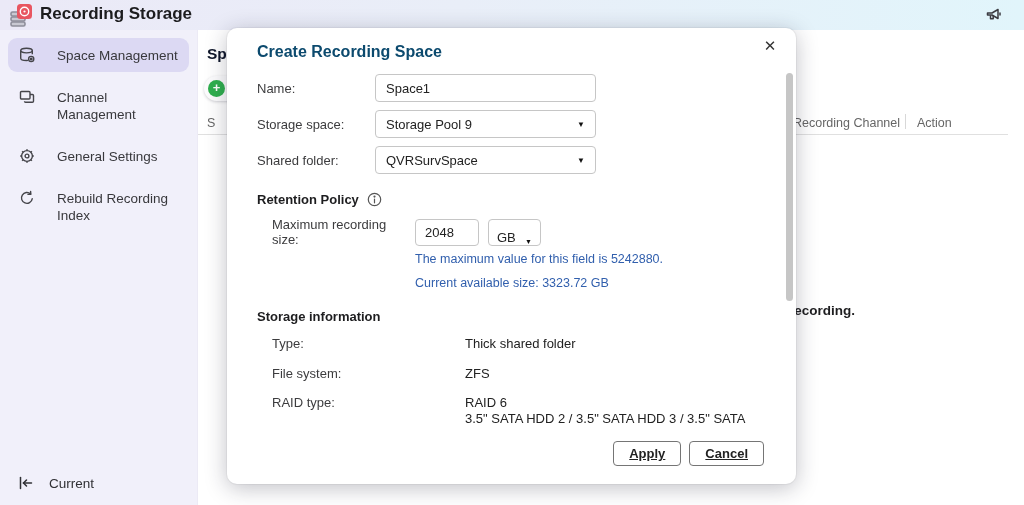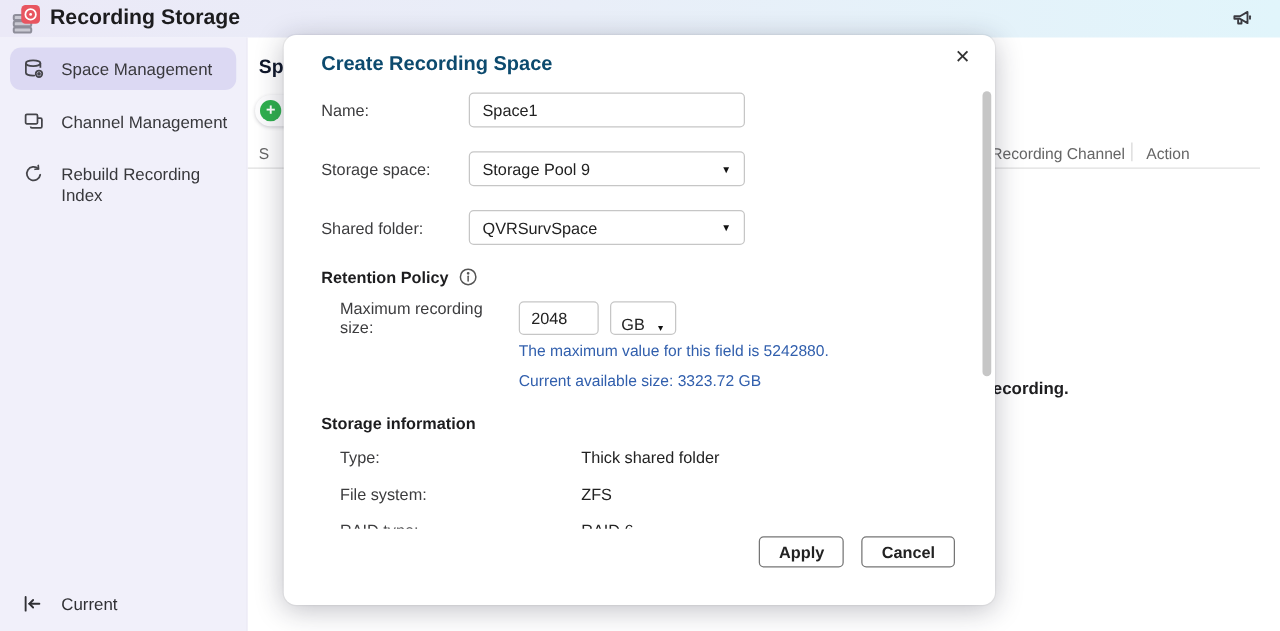--- a/index.html
+++ b/index.html
@@ -20,21 +20,21 @@
   .app-icon { position:absolute; left:8px; top:2px; width:26px; height:26px; }
   .app-title { position:absolute; left:40px; top:4px; font-size:17px; font-weight:bold; color:#1c1c1e; }
   .megaphone { position:absolute; right:20px; top:5px; width:20px; height:20px; }
 
   
   .sidebar {
     position:absolute; left:0; top:30px; width:198px; height:475px;
     background:#f1f0fa; z-index:2; border-right:1px solid #eceaf5;
   }
   .nav-item {
-    display:flex; align-items:flex-start; gap:13px;
+    display:flex; align-items:flex-start; gap:21px;
     margin:8px 8px 0 8px; padding:8px 6px 8px 10px;
     border-radius:9px; font-size:13.5px; color:#38383c; cursor:default;
   }
   .nav-item .ico { flex:0 0 18px; width:18px; height:18px; margin-top:0px; }
   .nav-item.selected { background:#dcd9f3; }
   .nav-item .lbl { line-height:17px; padding-top:1px; }
   .collapse {
     position:absolute; left:18px; bottom:14px; display:flex; align-items:center; gap:15px;
     font-size:13.5px; color:#303034;
   }
@@ -66,21 +66,21 @@
   }
   .modal-body { position:absolute; left:0; top:0; right:0; height:395px; overflow:hidden; padding:12px 30px 0 30px; }
   .modal-title { font-size:16px; font-weight:bold; color:#0c4a6e; line-height:24px; }
   .close-btn {
     position:absolute; right:15px; top:7px; width:22px; height:22px;
     font-size:15px; color:#333; text-align:center; line-height:22px; cursor:pointer; z-index:12;
   }
   .frow { display:flex; align-items:center; }
   .frow .flabel { width:118px; font-size:13px; color:#3c3c3e; }
   .row-name { margin-top:10px; }
-  .row-std  { margin-top:19px; }
+  .row-std  { margin-top:8px; }
   .tinput {
     width:221px; height:28px; border:1px solid #c6c6c6; border-radius:4px;
     padding:0 10px; font-size:13px; color:#222; font-family:"Liberation Sans",sans-serif; background:#fff; outline:none;
   }
   .selbox {
     width:221px; height:28px; border:1px solid #c6c6c6; border-radius:4px;
     display:flex; align-items:center; padding:0 10px; font-size:13px; color:#222; background:#fff; cursor:pointer;
   }
   .selbox .caret { margin-left:auto; font-size:8px; color:#111; }
   .sect-heading { display:flex; align-items:flex-start; gap:8px; margin-top:18px; font-size:13px; font-weight:bold; color:#1d1d1f; line-height:16px; }
@@ -100,21 +100,21 @@
   .hint1 { margin-top:5px; }
   .hint2 { margin-top:9px; }
   .inforow { display:flex; font-size:13px; color:#3c3c3e; line-height:15px; }
   .inforow .ilabel { width:193px; margin-left:15px; color:#3c3c3e; }
   .inforow .ival { color:#222; }
   .row-type { margin-top:11px; }
   .row-fs   { margin-top:15px; }
   .row-raid { margin-top:14px; }
   .raid-l2 { line-height:17px; }
   .modal-footer {
-    position:absolute; right:32px; bottom:30px; display:flex; gap:14px; z-index:12;
+    position:absolute; right:32px; bottom:18px; display:flex; gap:8px; z-index:12;text-decoration:underline;
   }
   .btn {
     height:25px; padding:0 15px; background:#fff; border:1px solid #757575; border-radius:4px;
     font-size:13px; font-weight:bold; color:#222; font-family:"Liberation Sans",sans-serif; cursor:pointer;
   }
   .scroll-thumb {
     position:absolute; right:3px; top:45px; width:7px; height:228px;
     background:#c6c6c6; border-radius:4px; cursor:pointer; z-index:12;
   }
 </style>
@@ -157,20 +157,37 @@
 
     <div class="nav-item">
       <svg class="ico" viewBox="0 0 18 18" fill="none" stroke="#45454a" stroke-width="1.4">
         <rect x="2.5" y="3.5" width="9.5" height="7.5" rx="1"></rect>
         <path d="M15.5 8 L15.5 13.2 C15.5 13.8 15 14.3 14.4 14.3 L7.5 14.3 C6.9 14.3 6.5 13.8 6.5 13.2"></path>
         <path d="M12 6.5 L14.4 6.5 C15 6.5 15.5 7 15.5 7.6 L15.5 8.2"></path>
       </svg>
       <span class="lbl">Channel Management</span>
     </div>
 
+    <div class="nav-item">
+      <svg class="ico" viewBox="0 0 18 18" fill="none" stroke="#45454a" stroke-width="1.4">
+        <circle cx="9" cy="9" r="5.4"></circle>
+        <circle cx="9" cy="9" r="1.9"></circle>
+        <g stroke-width="1.6">
+          <path d="M9 2.2 L9 3.6"></path>
+            <path d="M9 14.4 L9 15.8"></path>
+          <path d="M2.2 9 L3.6 9"></path>
+            <path d="M14.4 9 L15.8 9"></path>
+          <path d="M4.2 4.2 L5.2 5.2"></path>
+            <path d="M12.8 12.8 L13.8 13.8"></path>
+          <path d="M13.8 4.2 L12.8 5.2"></path>
+            <path d="M5.2 12.8 L4.2 13.8"></path>
+        </g>
+      </svg>
+      <span class="lbl">General Settings</span>
+    </div>
 
     <div class="nav-item">
       <svg class="ico" viewBox="0 0 18 18" fill="none" stroke="#45454a" stroke-width="1.4" stroke-linecap="round" stroke-linejoin="round">
         <path d="M14.2 9.8 A5.4 5.4 0 1 1 12.6 5"></path>
         <path d="M12.6 2.4 L12.8 5.2 L10 5.4"></path>
       </svg>
       <span class="lbl">Rebuild Recording Index</span>
     </div>
 
     <div class="collapse">

